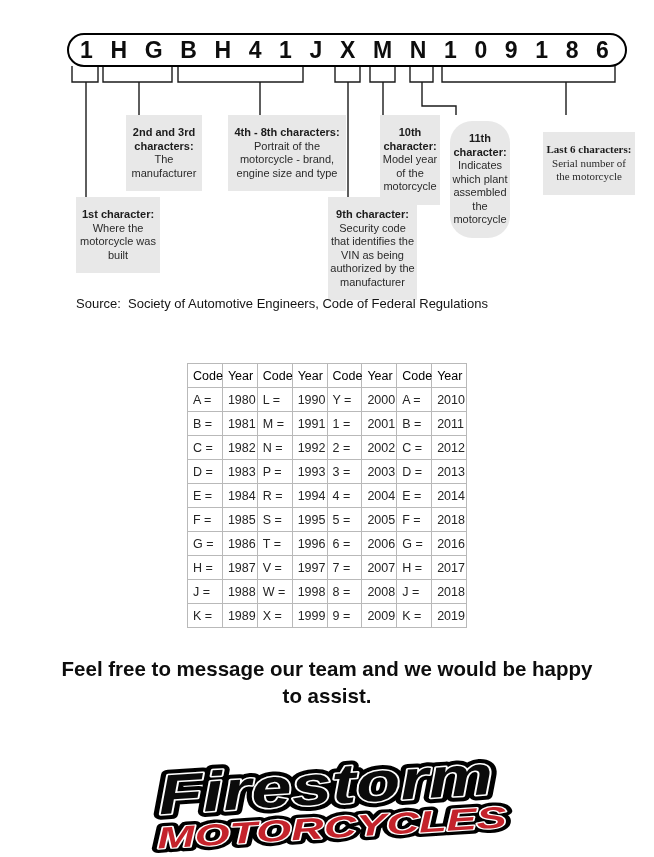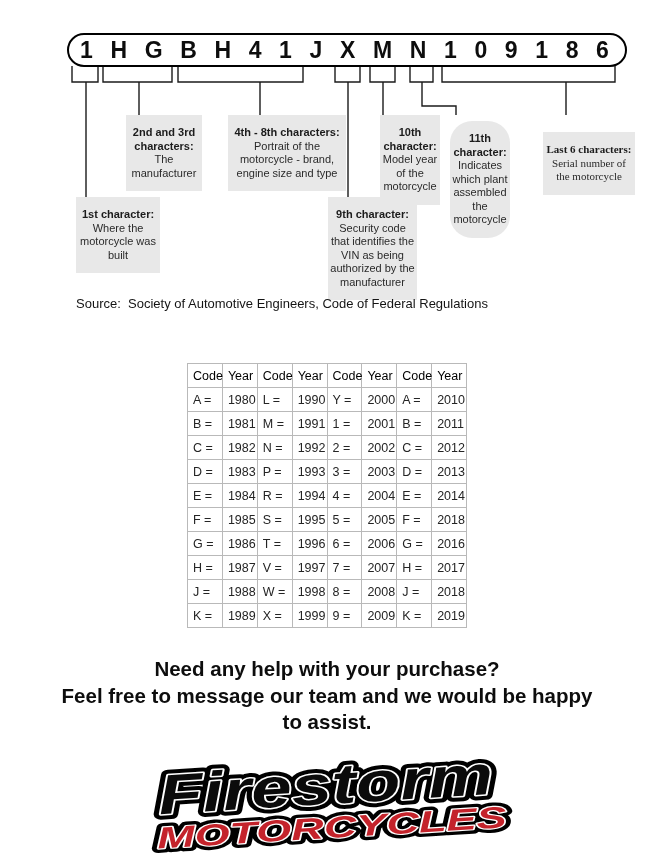--- a/index.html
+++ b/index.html
@@ -226,21 +226,20 @@
           <td>1999</td>
           <td>9 =</td>
           <td>2009</td>
           <td>K =</td>
           <td>2019</td>
         </tr>
       </tbody>
   </table>
 
   <div class="help-text">
-    <p>Need any help with your purchase?</p>
     <p>Feel free to message our team and we would be happy to assist.</p>
   </div>
 
   <svg class="logo" viewBox="0 0 420 106" xmlns="http://www.w3.org/2000/svg">
     <g transform="rotate(-3.5 210 52)">
       <text class="lt-back" x="42" y="56" textLength="335" lengthAdjust="spacingAndGlyphs">Firestorm</text>
       <text class="lb-back" x="38" y="90" textLength="350" lengthAdjust="spacingAndGlyphs">MOTORCYCLES</text>
       <text class="lt-front" x="42" y="56" textLength="335" lengthAdjust="spacingAndGlyphs">Firestorm</text>
       <text class="lb-front" x="38" y="90" textLength="350" lengthAdjust="spacingAndGlyphs">MOTORCYCLES</text>
     </g>

